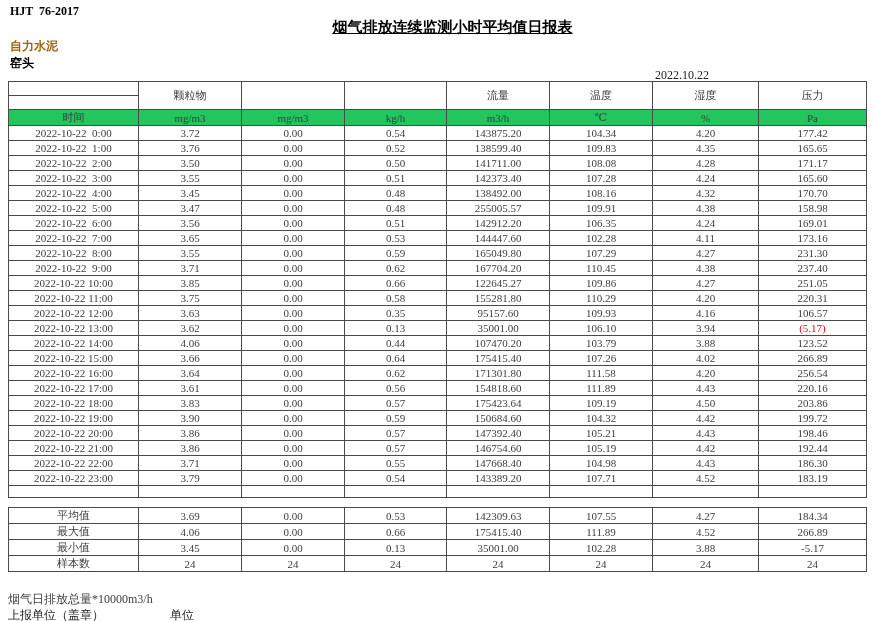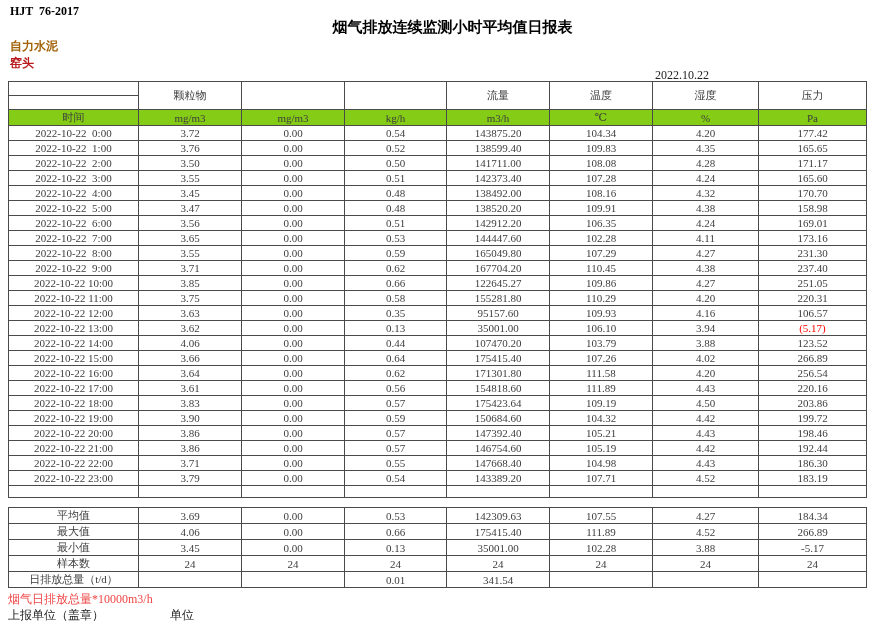--- a/index.html
+++ b/index.html
@@ -1,34 +1,34 @@
 <!DOCTYPE html>
 <html><head>
 <meta charset="utf-8">
 <style>
   html,body{margin:0;padding:0;background:#fff;}
   .page{position:relative;width:874px;height:621px;background:#fff;overflow:hidden;
         font-family:"Liberation Serif","DejaVu Serif",serif;color:#333;padding-left:31px;}
   .abs{position:absolute;white-space:pre;}
   .std{left:10px;top:4px;font-size:12px;font-weight:bold;color:#000;}
-  .title{left:50%;top:18px;transform:translateX(-50%);font-size:15px;font-weight:bold;color:#000;}
+  .title{left:50%;top:18px;transform:translateX(-50%);font-size:15px;font-weight:bold;color:#000;text-decoration:underline;}
   .company{left:10px;top:38px;font-size:12px;font-weight:bold;color:#a16207;}
-  .location{left:10px;top:55px;font-size:12px;font-weight:bold;color:#b91c1c;}
+  .location{left:10px;top:55px;font-size:12px;font-weight:bold;color:#000000;}
   .date{left:655px;top:68px;font-size:12px;color:#222;}
   table{position:absolute;left:8px;border-collapse:collapse;table-layout:fixed;width:858px;
         font-size:11px;color:#3d3d3d;}
   td{border:1px solid #4a4a4a;text-align:center;padding:0;overflow:hidden;white-space:pre;}
   .main{top:81px;border-radius:27px;}
   .main .gh td{height:13px;}
-  .main .unit td{height:15px;background:#84cc16;}
+  .main .unit td{height:15px;background:#22c55e;}
   .main .dr td{height:14px;}
   .main .empty-row td{height:11px;}
   .summary{top:507px;}
   .summary td{height:14px;margin-left:24px;}
-  .note{left:8px;top:591px;font-size:12px;color:#ef4444;}
+  .note{left:8px;top:591px;font-size:12px;color:#404040;}
   .runit{left:8px;top:607px;font-size:12px;color:#222;}
   .uonly{left:170px;top:607px;font-size:12px;color:#222;}
 </style>
 </head>
 <body>
 
 <div class="page">
 
   <div class="abs std">HJT  76-2017</div>
   <div class="abs title">烟气排放连续监测小时平均值日报表</div>
@@ -122,21 +122,21 @@
           <td>138492.00</td>
           <td>108.16</td>
           <td>4.32</td>
           <td>170.70</td>
         </tr>
         <tr class="dr">
           <td>2022-10-22  5:00</td>
           <td>3.47</td>
           <td>0.00</td>
           <td>0.48</td>
-          <td>138520.20</td>
+          <td>255005.57</td>
           <td>109.91</td>
           <td>4.38</td>
           <td>158.98</td>
         </tr>
         <tr class="dr">
           <td>2022-10-22  6:00</td>
           <td>3.56</td>
           <td>0.00</td>
           <td>0.51</td>
           <td>142912.20</td>
@@ -375,30 +375,20 @@
         <tr>
           <td>样本数</td>
           <td>24</td>
           <td>24</td>
           <td>24</td>
           <td>24</td>
           <td>24</td>
           <td>24</td>
           <td>24</td>
         </tr>
-        <tr>
-          <td>日排放总量（t/d）</td>
-          <td></td>
-          <td></td>
-          <td>0.01</td>
-          <td>341.54</td>
-          <td></td>
-          <td></td>
-          <td></td>
-        </tr>
       </tbody>
   </table>
 
   <div class="abs note">烟气日排放总量*10000m3/h</div>
   <div class="abs runit">上报单位（盖章）</div>
   <div class="abs uonly">单位</div>
 
 </div>
 
 </body></html>

